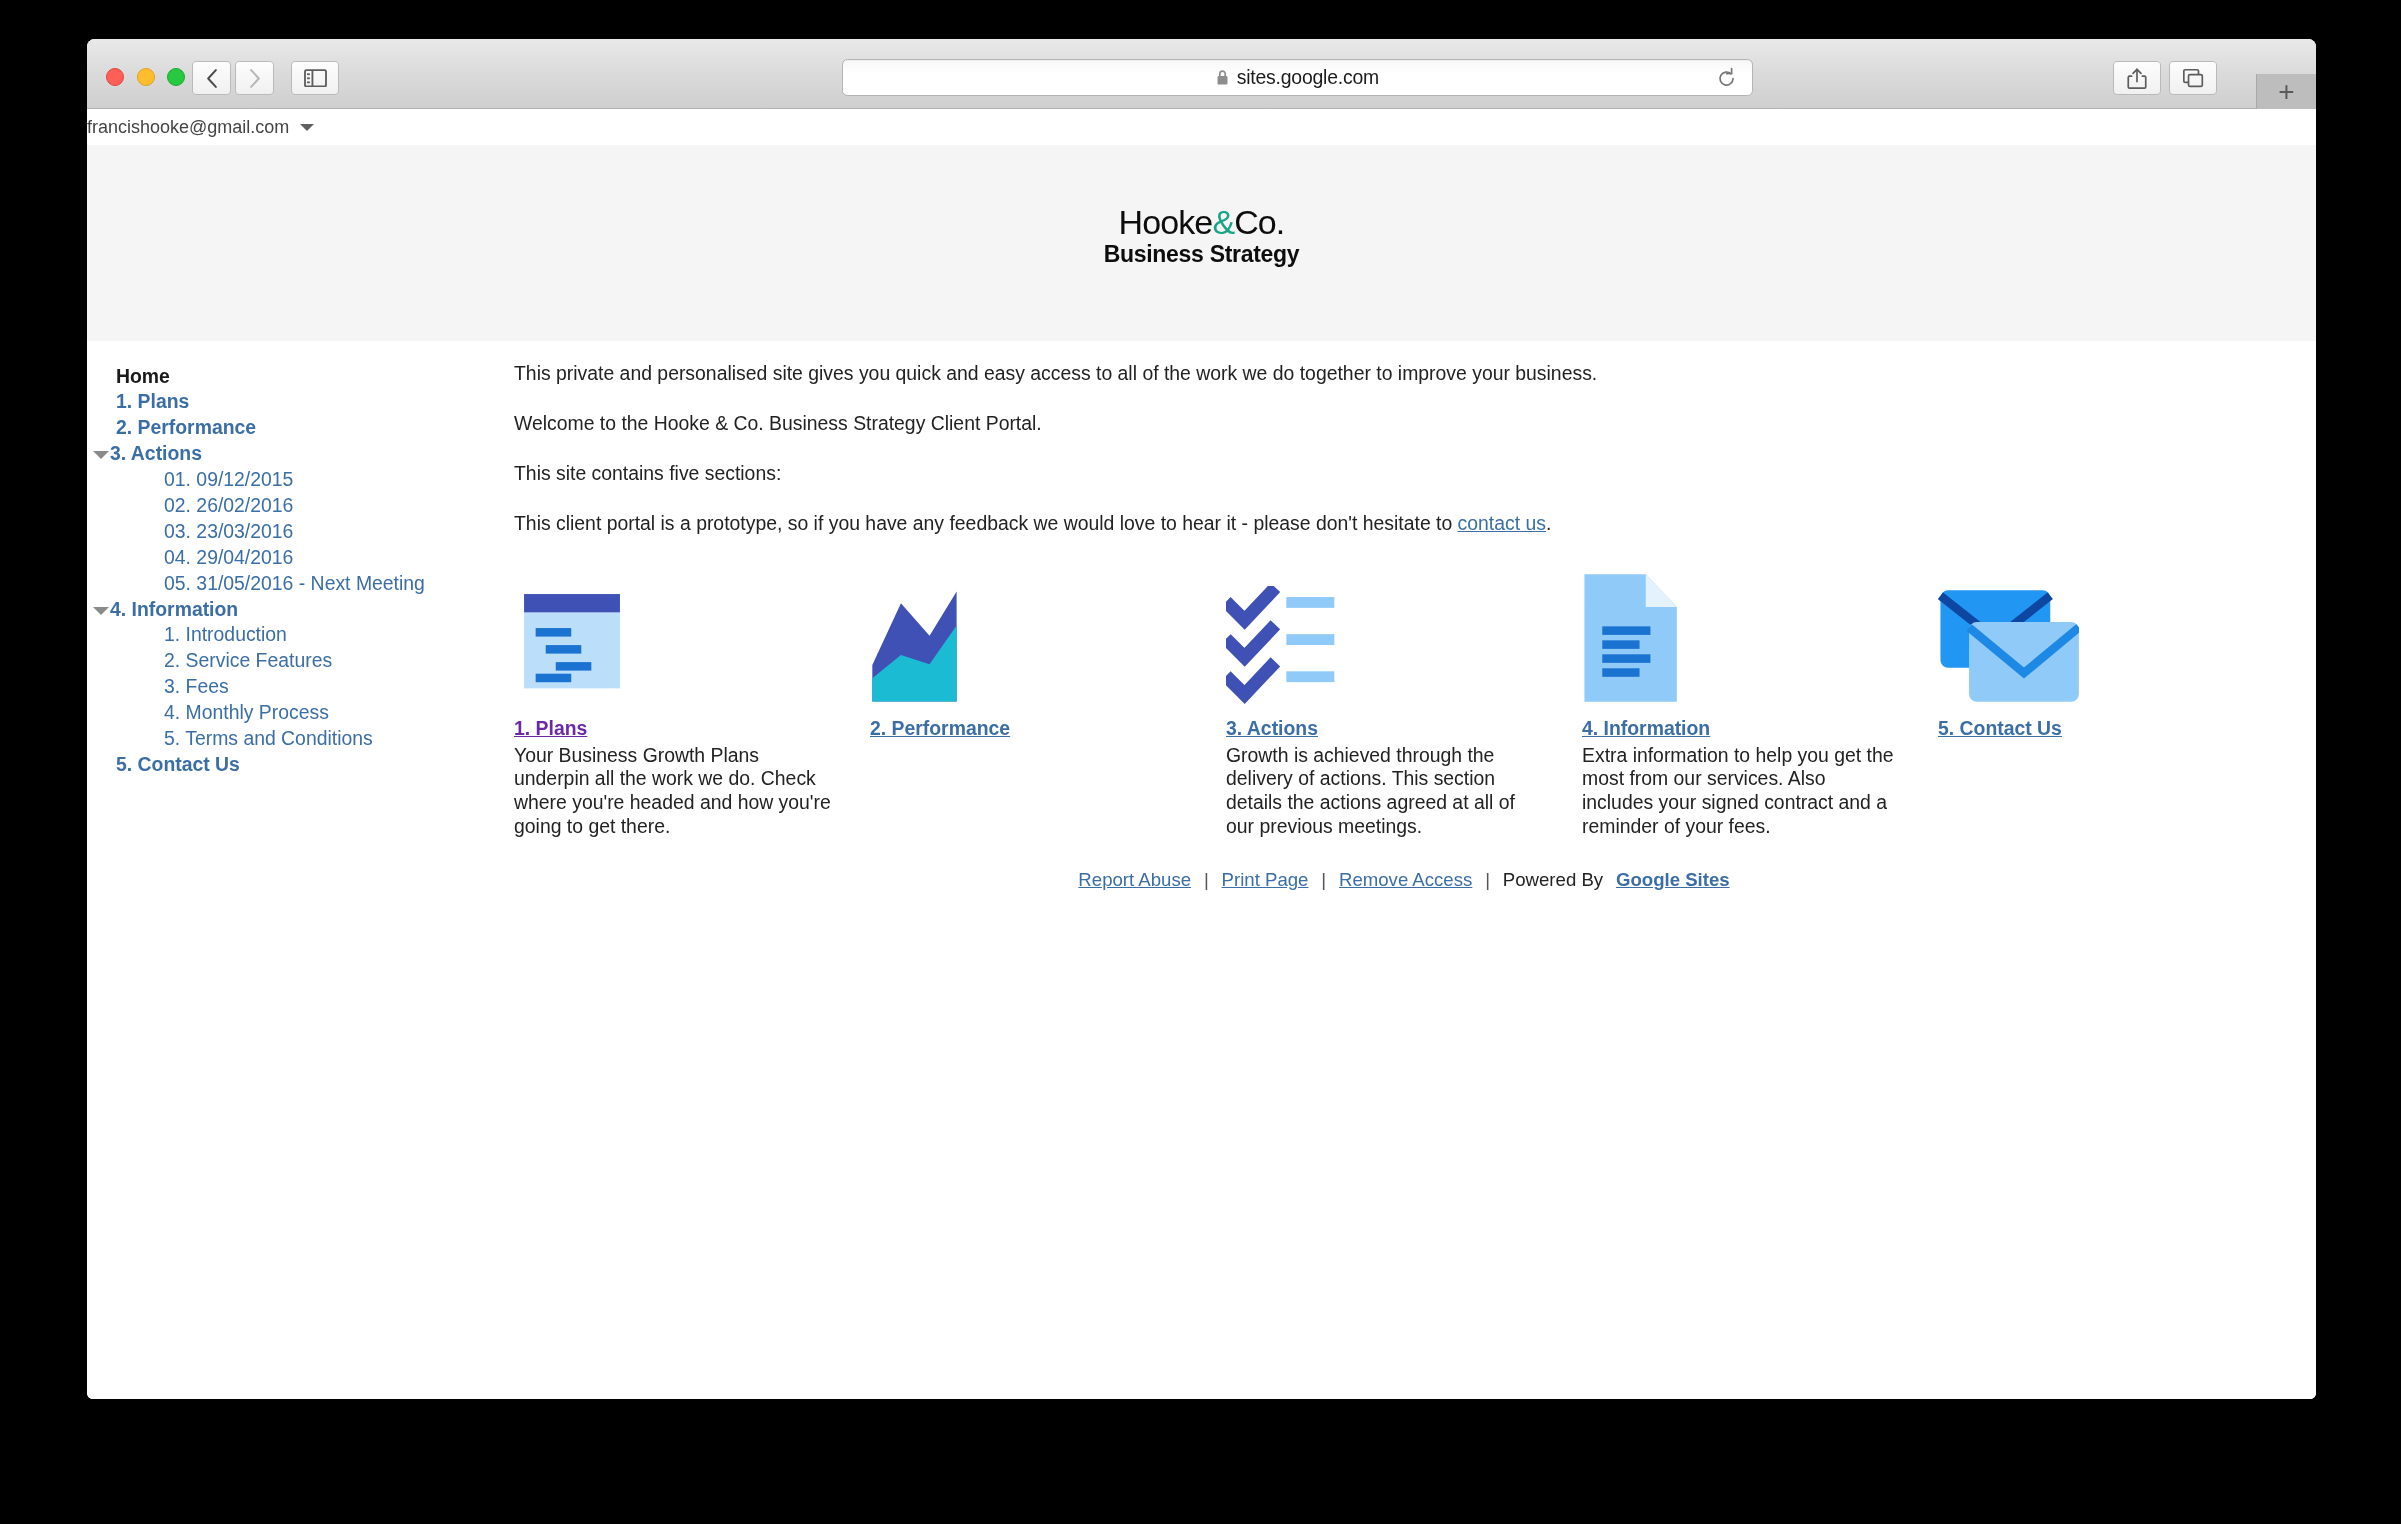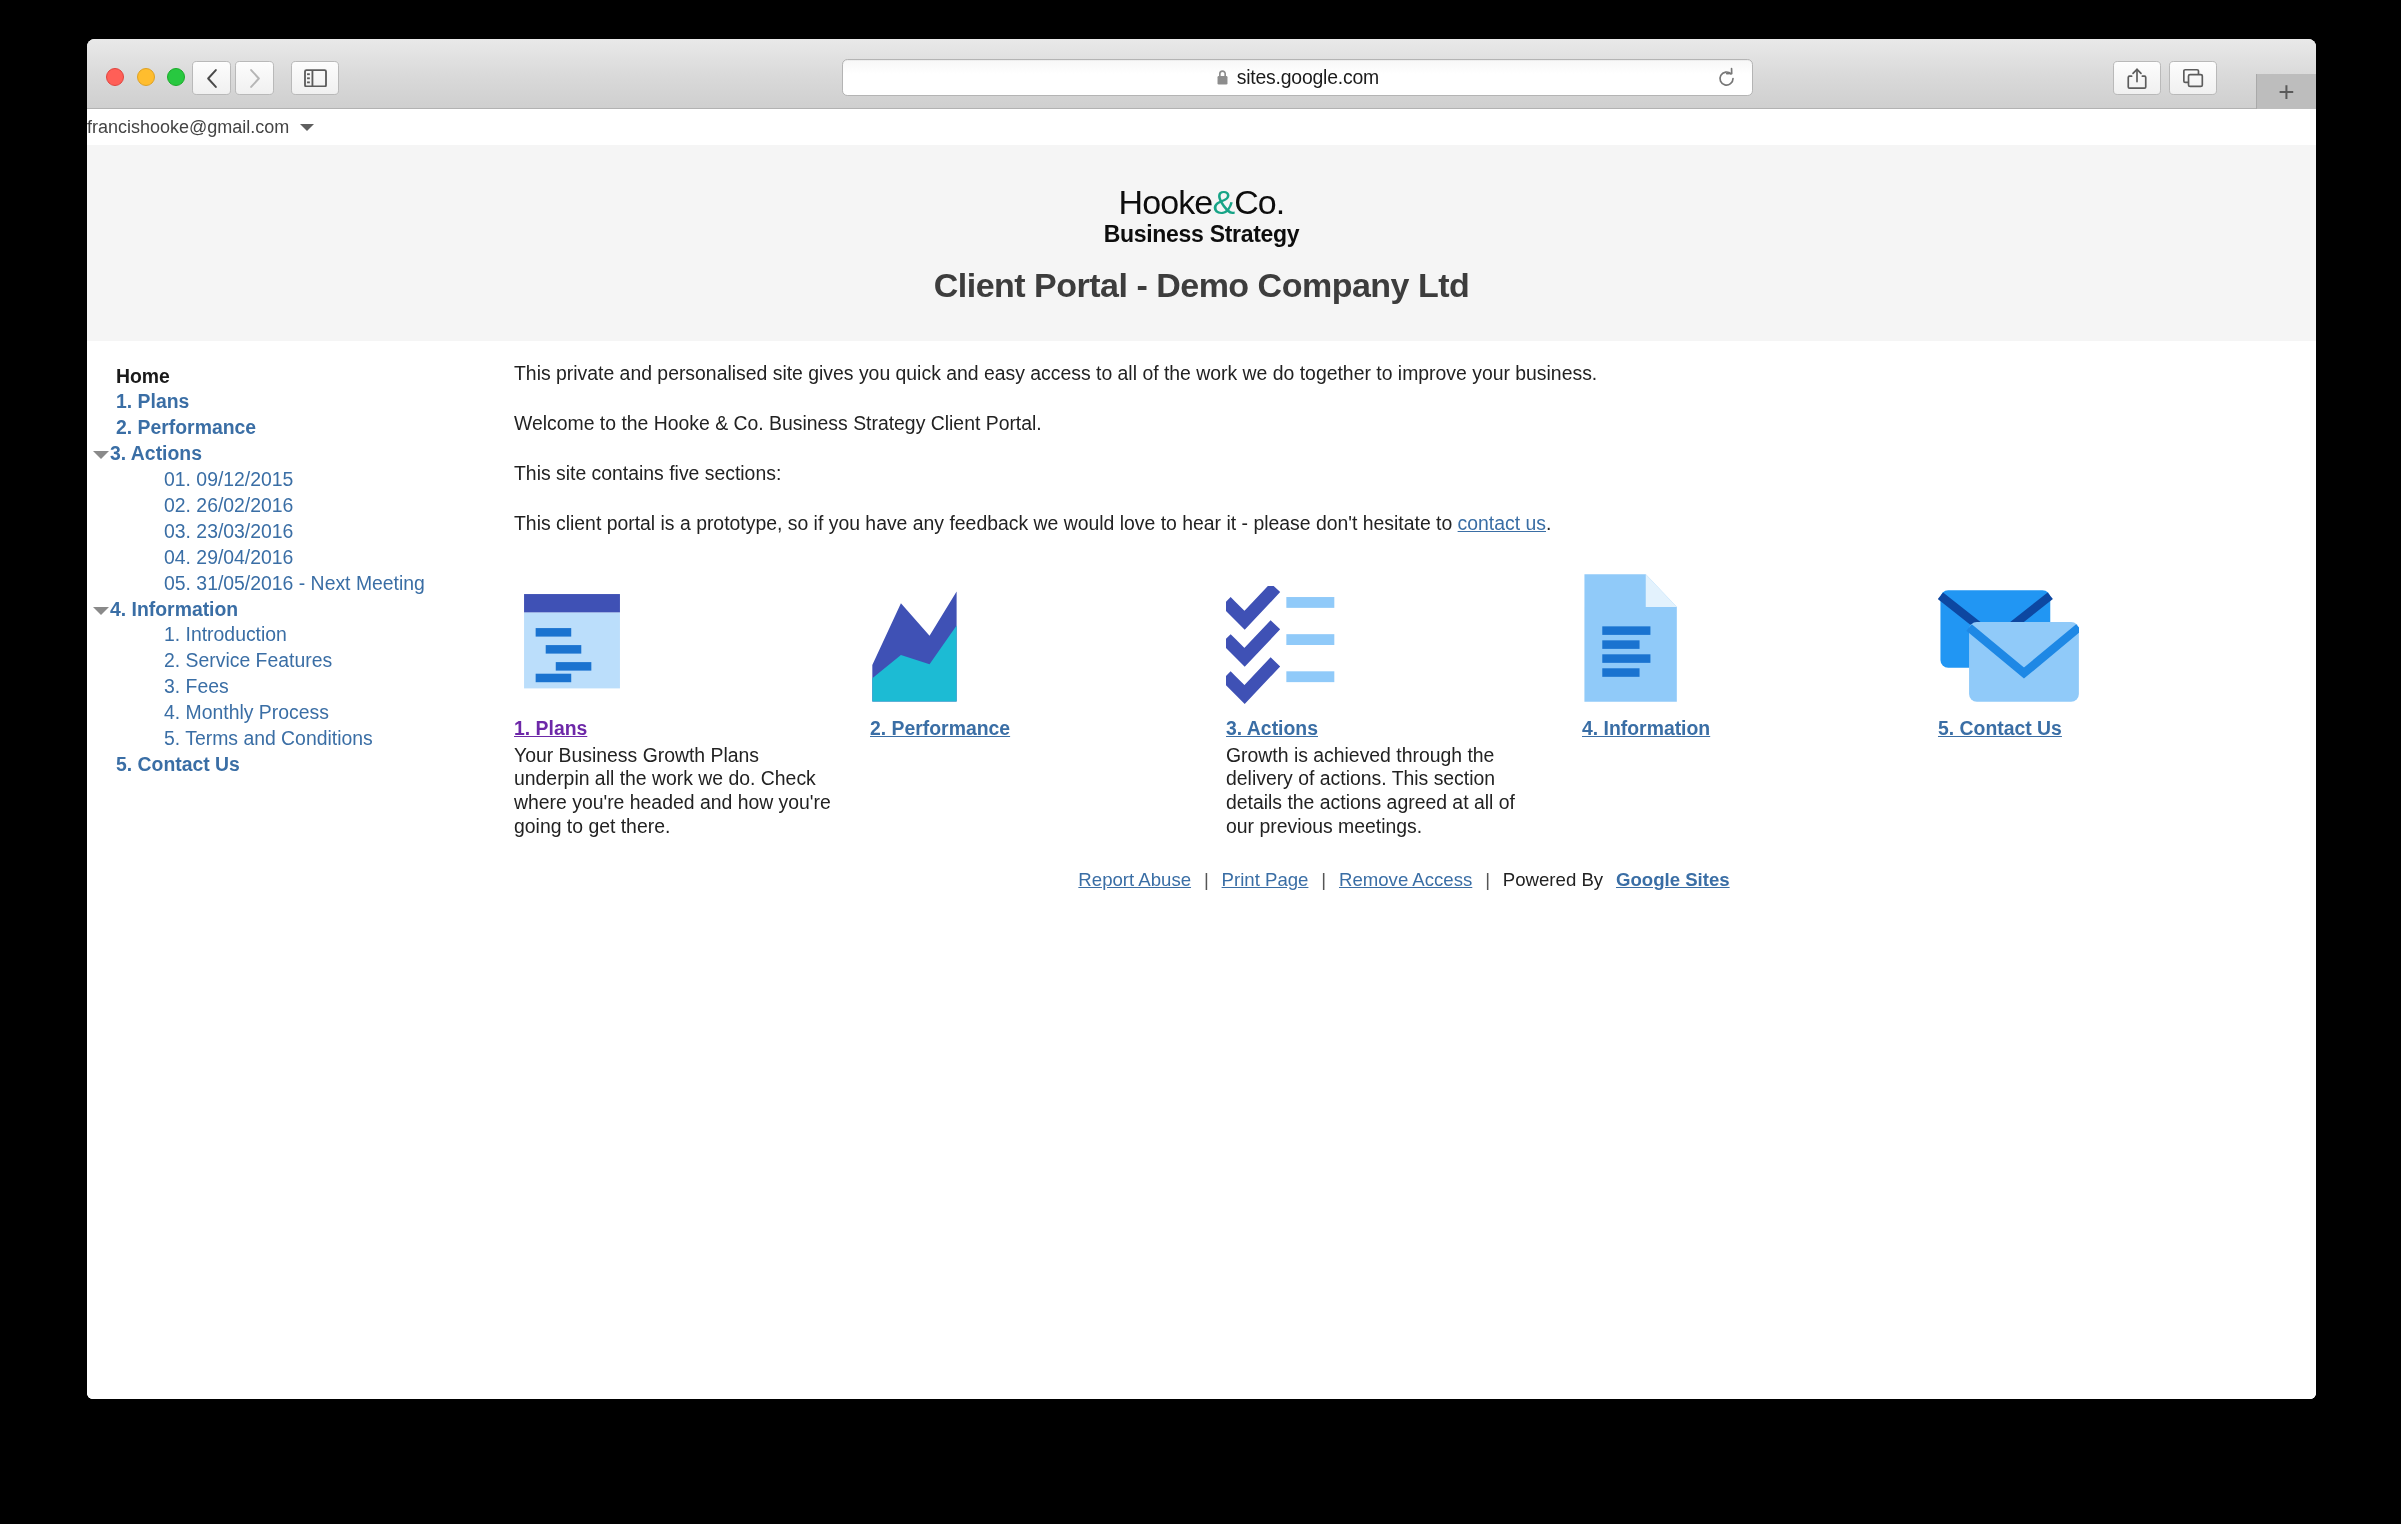--- a/index.html
+++ b/index.html
@@ -296,21 +296,20 @@
     <div id="account-bar">
       <span id="account-email">francishooke@gmail.com</span>
       <span class="caret-down"></span>
     </div>
 
     <div id="site-header">
       <div id="logo">
         <div id="logo-line1"><span>Hooke</span><span id="logo-amp">&amp;</span><span>Co.</span></div>
         <div id="logo-line2">Business Strategy</div>
       </div>
-      <div id="site-title">Client Portal - Demo Company Ltd</div>
     </div>
 
     <div id="body-area">
 
       <nav id="sidebar">
           <div class="nav-row lvl1">
             <span class="nav-label nav-home">Home</span>
           </div>
           <div class="nav-row lvl1">
             <span class="nav-label nav-top">1. Plans</span>
@@ -401,21 +400,21 @@
               </div><a href="#" class="card-title unvisited">3. Actions</a><div class="card-desc">Growth is achieved through the delivery of actions. This section details the actions agreed at all of our previous meetings.</div></div>
             <div class="card"><div class="card-icon">
                 <svg width="105" height="132" viewBox="0 0 135 170">
                   <path d="M3 3 H82 L122 45 V167 H3 Z" fill="#90caf9"></path>
                   <path d="M82 3 L122 45 H82 Z" fill="#e3f2fd"></path>
                   <rect x="26" y="70" width="62" height="11" fill="#1a73d0"></rect>
                   <rect x="26" y="88" width="48" height="11" fill="#1a73d0"></rect>
                   <rect x="26" y="106" width="62" height="11" fill="#1a73d0"></rect>
                   <rect x="26" y="124" width="48" height="11" fill="#1a73d0"></rect>
                 </svg>
-              </div><a href="#" class="card-title unvisited">4. Information</a></div>
+              </div><a href="#" class="card-title unvisited">4. Information</a><div class="card-desc">Extra information to help you get the most from our services. Also includes your signed contract and a reminder of your fees.</div></div>
             <div class="card"><div class="card-icon">
                 <svg width="141" height="116" viewBox="0 0 182 150">
                   <rect x="3" y="3" width="142" height="100" rx="10" fill="#2196f3"></rect>
                   <polyline points="3,10 74,66 145,10" fill="none" stroke="#0d47a1" stroke-width="11"></polyline>
                   <rect x="40" y="44" width="142" height="103" rx="10" fill="#90caf9"></rect>
                   <polyline points="40,51 111,110 182,51" fill="none" stroke="#1e88e5" stroke-width="11"></polyline>
                 </svg>
               </div><a href="#" class="card-title unvisited">5. Contact Us</a></div>
           </div>
 

